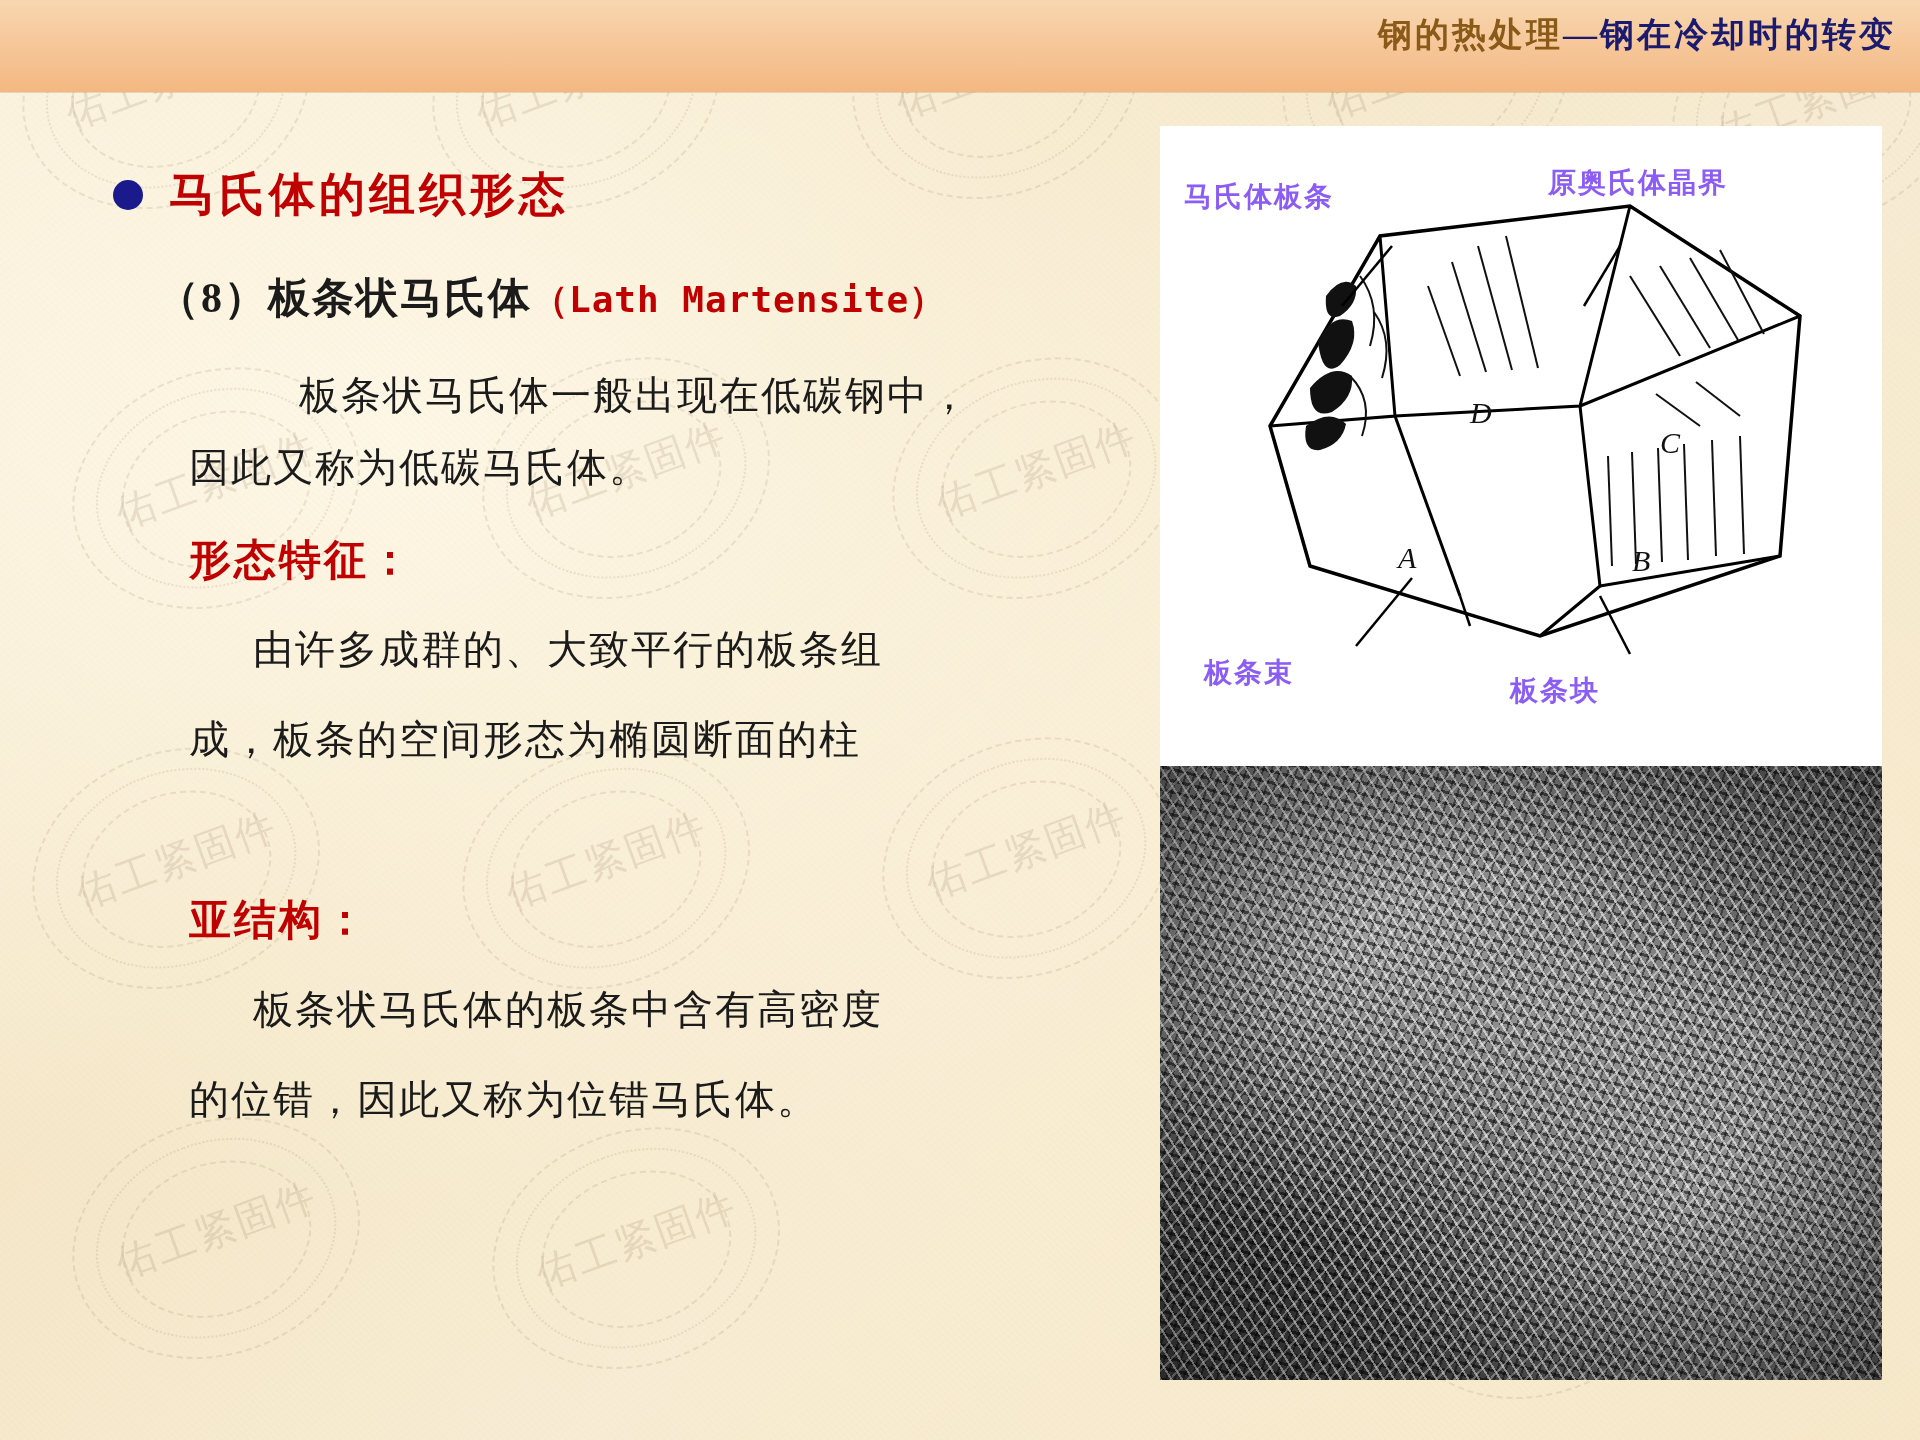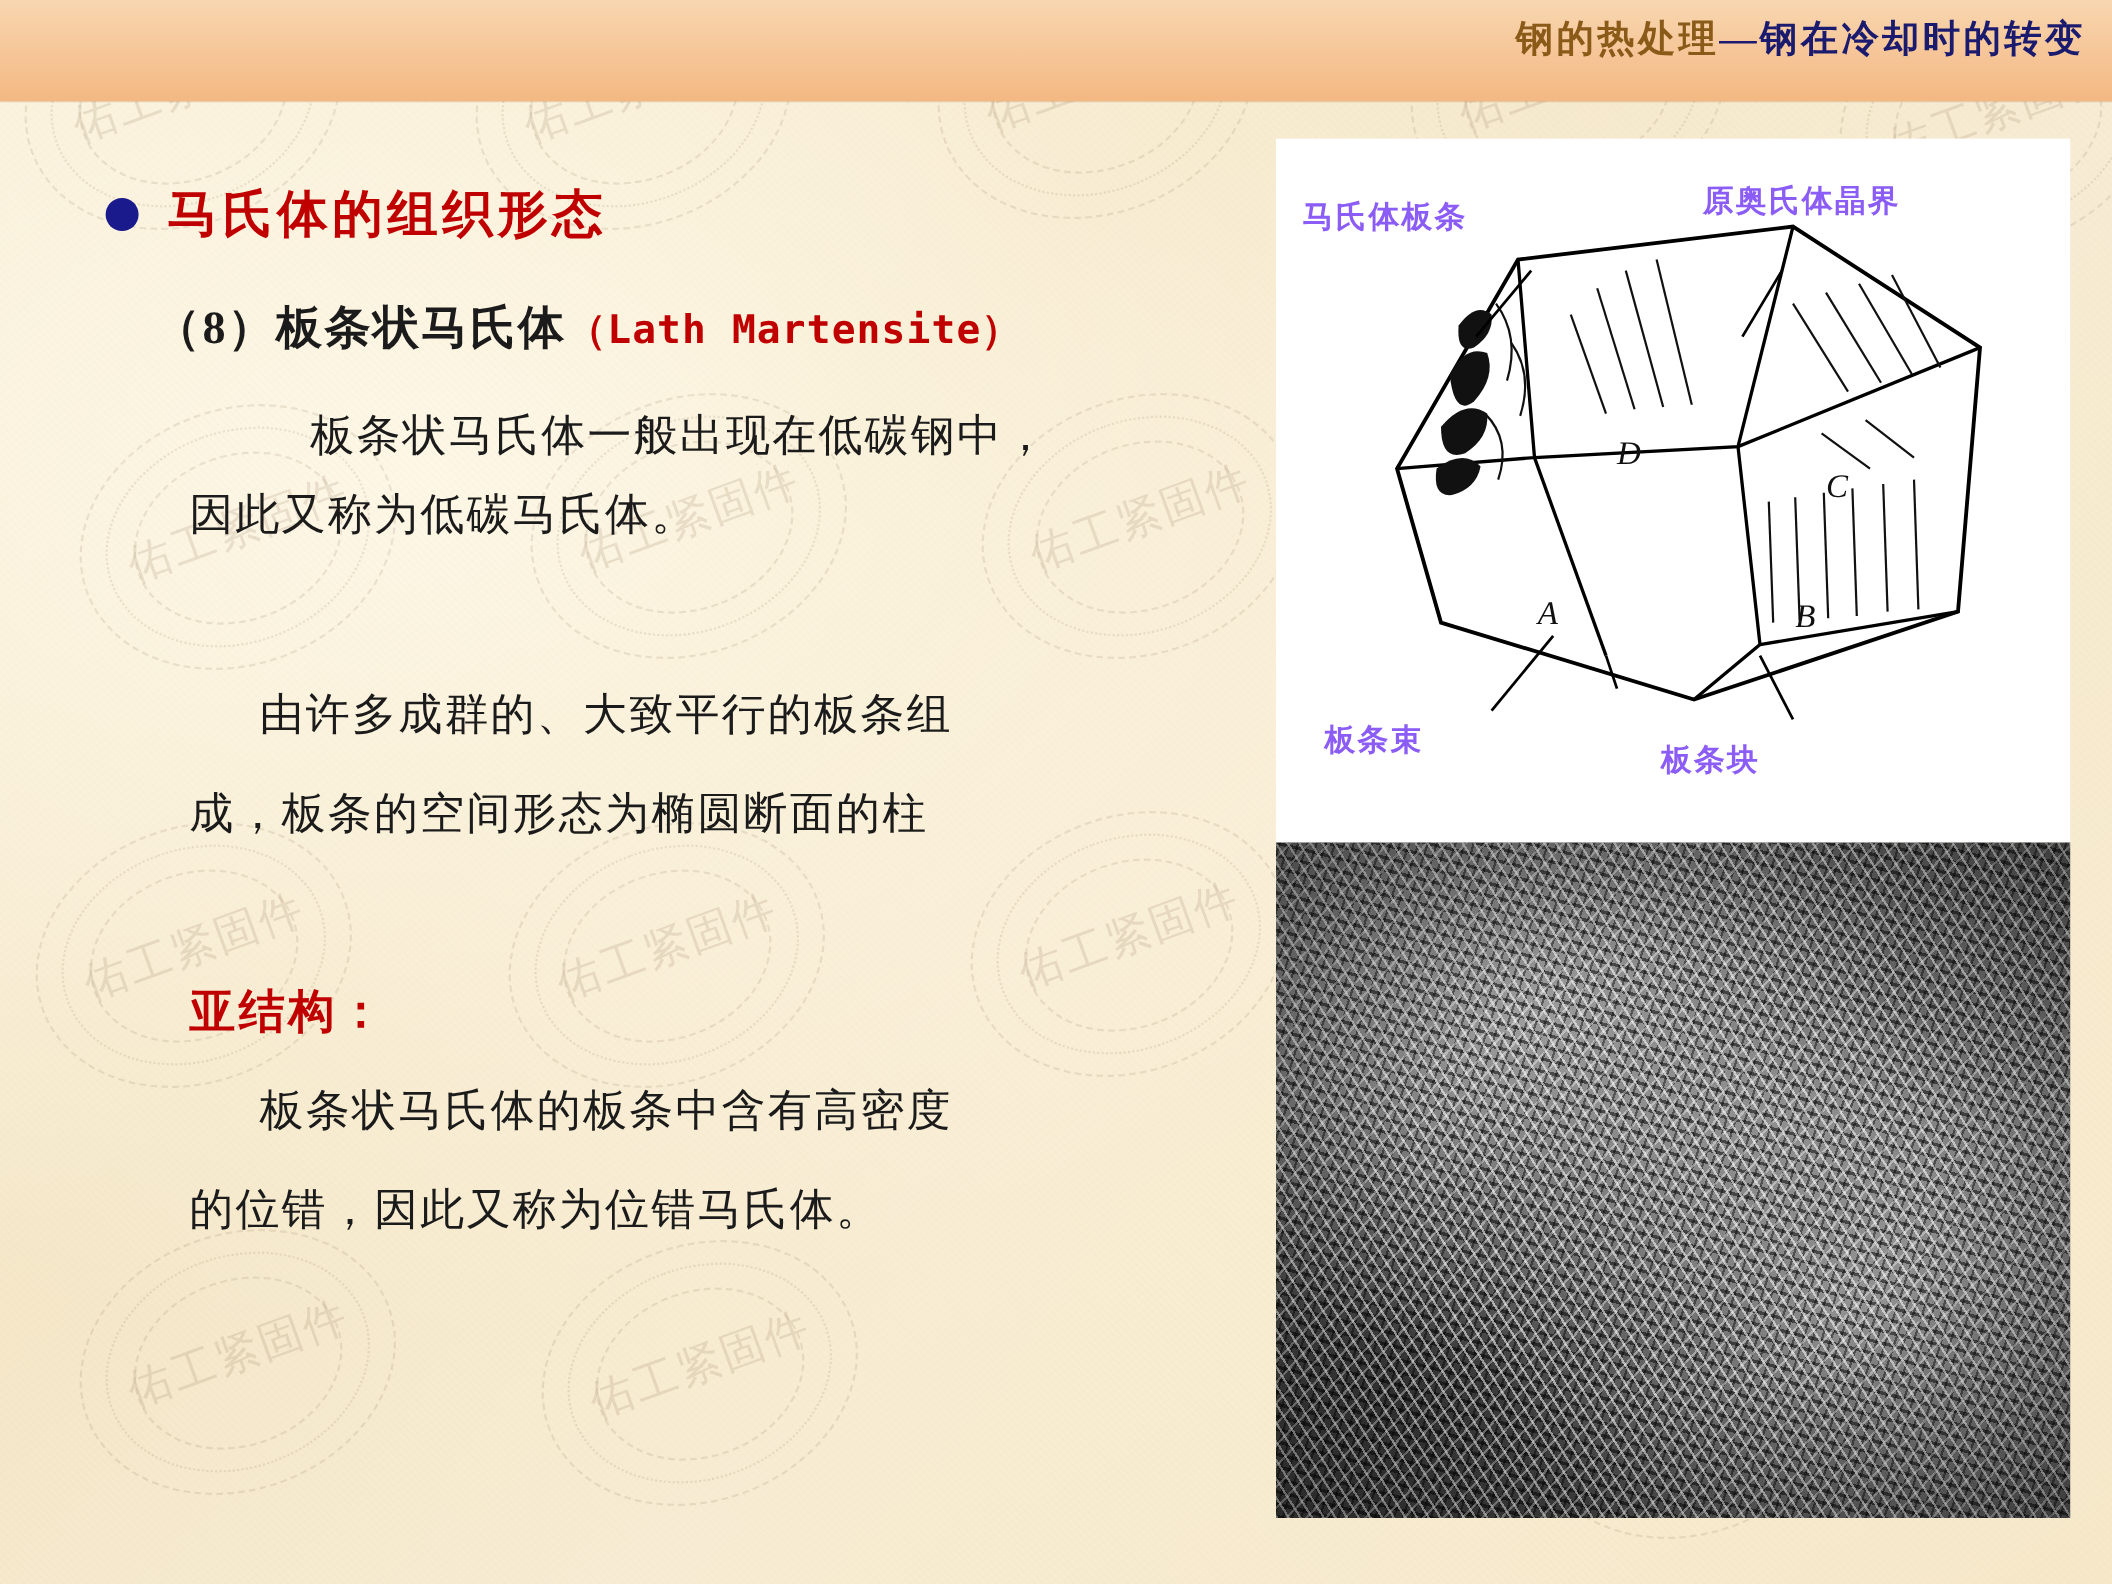--- a/index.html
+++ b/index.html
@@ -89,21 +89,21 @@
     font-size: 34px;
     font-weight: bold;
     letter-spacing: 3px;
   }
   #header .t-main { color: #8a5a18; }
   #header .t-sub  { color: #1a1a6e; }
 
   
   #content {
     position: absolute;
-    left: 0; top: 92px;
+    left: 17px; top: 92px;
     width: 1160px;
     height: 1176px;
     z-index: 6;
   }
 
   .bullet-row {
     position: absolute;
     left: 96px;
     top: 72px;
     display: flex;
@@ -328,20 +328,21 @@
       <div class="bullet-text">马氏体的组织形态</div>
     </div>
 
     <div class="line" id="l-item1">
       <span>（8）板条状马氏体</span><span class="mono-red">（Lath Martensite）</span>
     </div>
 
     <div class="line" id="l-p1a">板条状马氏体一般出现在低碳钢中，</div>
     <div class="line" id="l-p1b">因此又称为低碳马氏体。</div>
 
+    <div class="line heading-red" id="l-h1">形态特征：</div>
 
     <div class="line" id="l-p2a">由许多成群的、大致平行的板条组</div>
     <div class="line" id="l-p2b">成，板条的空间形态为椭圆断面的柱</div>
 
     <div class="line heading-red" id="l-h2">亚结构：</div>
 
     <div class="line" id="l-p3a">板条状马氏体的板条中含有高密度</div>
     <div class="line" id="l-p3b">的位错，因此又称为位错马氏体。</div>
   </div>
 

